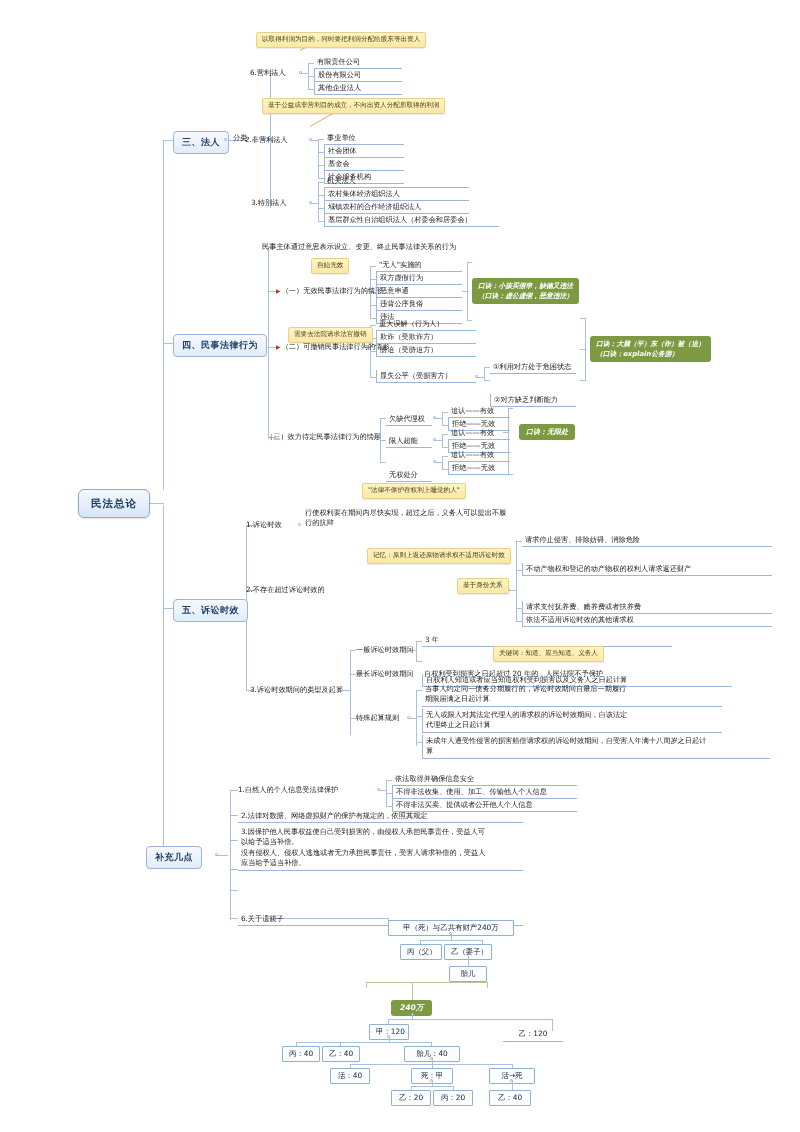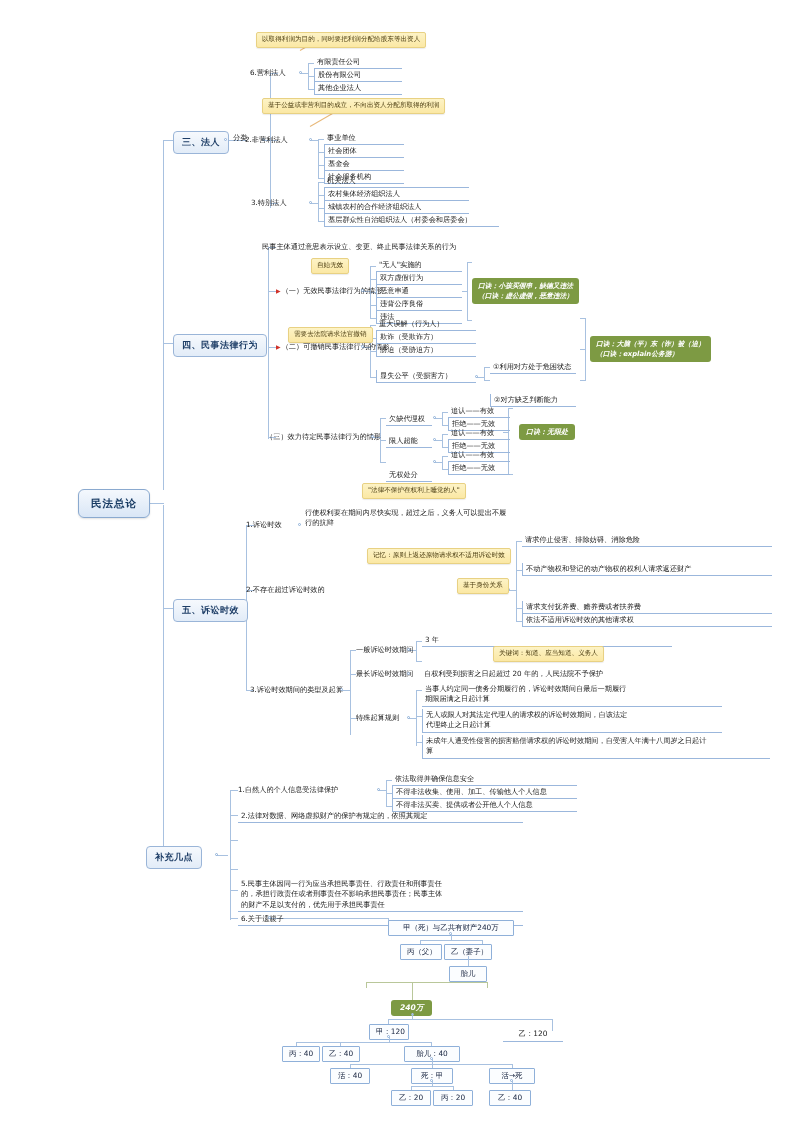--- a/index.html
+++ b/index.html
@@ -368,20 +368,21 @@
   <div class="node sticky" style="left:457px;top:578px;">基于身份关系</div>
   <div class="node nline" style="left:522px;top:601px;width:250px;border-left:0.8px solid #9bb7dc;">请求支付抚养费、赡养费或者扶养费</div>
   <div class="node nline" style="left:522px;top:614px;width:250px;border-left:0.8px solid #9bb7dc;">依法不适用诉讼时效的其他请求权</div>
 
   <div class="node blabel" style="left:250px;top:685px;">3.诉讼时效期间的类型及起算</div>
   <div class="dot" style="left:340px;top:688px;"></div>
   <div class="node blabel" style="left:356px;top:645px;">一般诉讼时效期间</div>
   <div class="dot" style="left:407px;top:648px;"></div>
   <div class="node nline" style="left:422px;top:634px;width:250px;">3 年</div>
   <div class="node sticky" style="left:493px;top:646px;">关键词：知道、应当知道、义务人</div>
+  <div class="node nline" style="left:422px;top:674px;width:310px;border-left:0.8px solid #9bb7dc;">自权利人知道或者应当知道权利受到损害以及义务人之日起计算</div>
 
   <div class="node blabel" style="left:356px;top:669px;">最长诉讼时效期间</div>
   <div class="dot" style="left:407px;top:672px;"></div>
   <div class="node" style="left:424px;top:669px;">自权利受到损害之日起超过 20 年的，人民法院不予保护</div>
 
   <div class="node blabel" style="left:356px;top:713px;">特殊起算规则</div>
   <div class="dot" style="left:407px;top:716px;"></div>
   <div class="node nline" style="left:422px;top:683px;width:300px;">当事人约定同一债务分期履行的，诉讼时效期间自最后一期履行
 期限届满之日起计算</div>
   <div class="node nline" style="left:422px;top:735px;width:348px;border-left:0.8px solid #9bb7dc;">未成年人遭受性侵害的损害赔偿请求权的诉讼时效期间，自受害人年满十八周岁之日起计
@@ -392,23 +393,24 @@
   <div class="node chap" style="left:146px;top:846px;">补充几点</div>
   <div class="dot" style="left:215px;top:853px;"></div>
 
   <div class="node blabel" style="left:238px;top:785px;">1.自然人的个人信息受法律保护</div>
   <div class="dot" style="left:377px;top:788px;"></div>
   <div class="node nline" style="left:392px;top:773px;width:185px;">依法取得并确保信息安全</div>
   <div class="node nline" style="left:392px;top:786px;width:185px;border-left:0.8px solid #9bb7dc;">不得非法收集、使用、加工、传输他人个人信息</div>
   <div class="node nline" style="left:392px;top:799px;width:185px;border-left:0.8px solid #9bb7dc;">不得非法买卖、提供或者公开他人个人信息</div>
 
   <div class="node nline" style="left:238px;top:810px;width:285px;">2.法律对数据、网络虚拟财产的保护有规定的，依照其规定</div>
-  <div class="node nline" style="left:238px;top:878px;width:285px;">5.民事主体因同一行为应当承担民事责任、行政责任和刑事责任
-的，承担行政责任或者刑事责任不影响承担民事责任；民事主体
-的财产不足以支付的，优先用于承担民事责任</div>
+  <div class="node nline" style="left:238px;top:826px;width:285px;">3.因保护他人民事权益使自己受到损害的，由侵权人承担民事责任，受益人可
+以给予适当补偿。
+没有侵权人、侵权人逃逸或者无力承担民事责任，受害人请求补偿的，受益人
+应当给予适当补偿。</div>
   <div class="node nline" style="left:238px;top:913px;width:285px;">6.关于遗腹子</div>
   <div class="dot" style="left:268px;top:916px;"></div>
 
   <div class="tbox" style="left:388px;top:920px;width:126px;">甲（死）与乙共有财产240万</div>
   <div class="dot" style="left:449px;top:932px;"></div>
   <div class="ln lnv" style="left:451px;top:934px;height:6px;"></div>
   <div class="ln lnh" style="left:420px;top:940px;width:62px;"></div>
   <div class="ln lnv" style="left:420px;top:940px;height:5px;"></div>
   <div class="ln lnv" style="left:482px;top:940px;height:5px;"></div>
 

